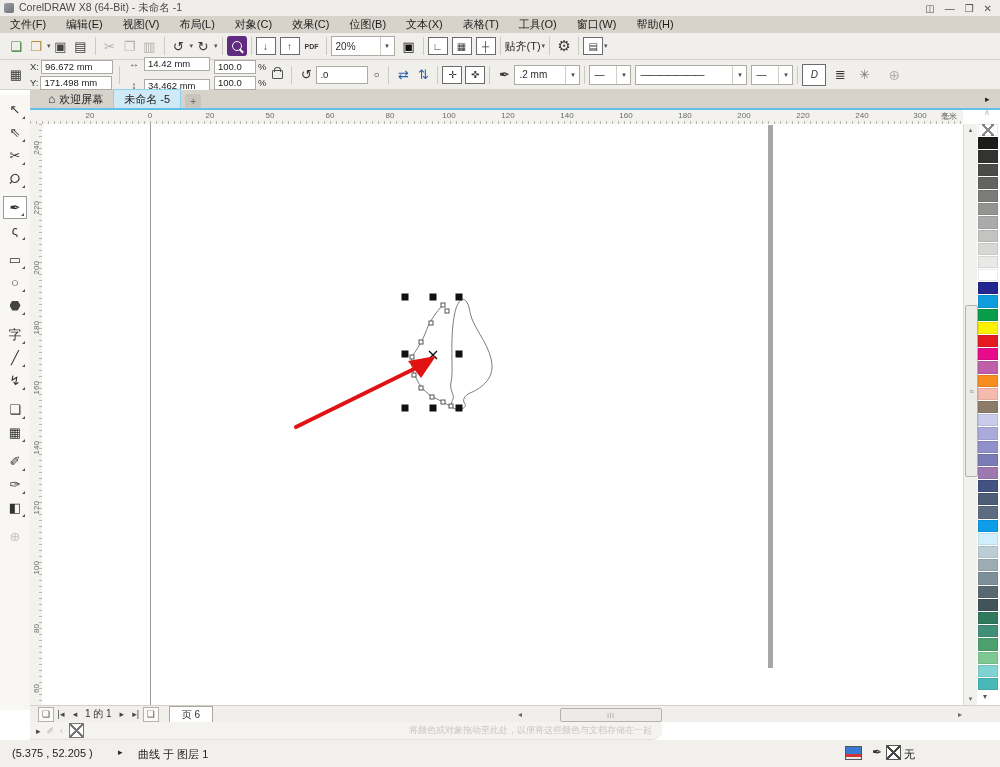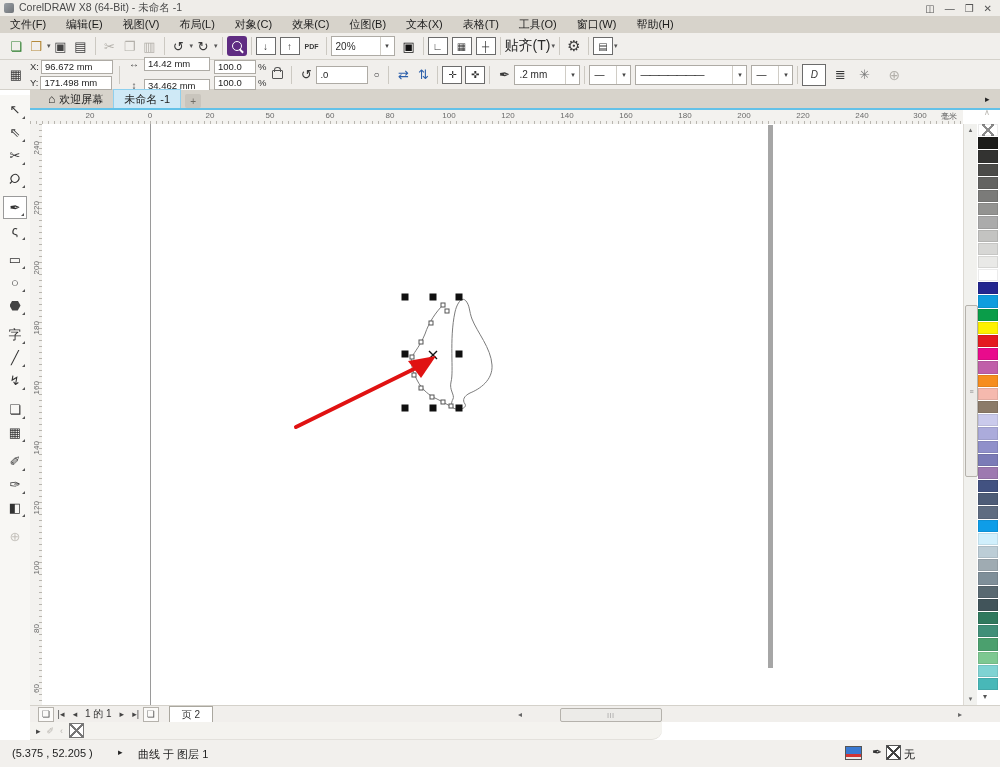--- a/index.html
+++ b/index.html
@@ -164,21 +164,21 @@
     <span class="combo" style="width:62px">
       <span class="cval" style="flex:1">20%</span>
       <span class="cbtn">▾</span>
     </span>
     <span class="tbicon" style="color:#111;margin-left:4px">▣</span>
     <span class="sep"></span>
     <span class="boxbtn">∟</span>
     <span class="boxbtn" style="margin-left:4px">▦</span>
     <span class="boxbtn" style="margin-left:4px">┼</span>
     <span class="sep"></span>
-    <span style="font-size:14px">贴齐(T)</span>
+    <span style="font-size:11px">贴齐(T)</span>
     <span class="dd">▾</span>
     <span class="sep"></span>
     <span class="tbicon" style="font-size:15px">⚙</span>
     <span class="sep"></span>
     <span class="boxbtn">▤</span>
     <span class="dd">▾</span>
   </div>
 
   <div class="abs" id="propbar">
     <span class="tbicon" style="margin-right:2px">▦</span>
@@ -249,21 +249,21 @@
     <span class="tbicon" style="margin-left:4px;color:#777">✳</span>
     <span class="tbicon gray" style="margin-left:10px;font-size:14px">⊕</span>
   </div>
 
   <div class="abs" id="tabbar">
     <div class="doc-tab" style="margin-left:8px">
       <span style="font-size:12px">⌂</span>
       <span>欢迎屏幕</span>
     </div>
     <div class="doc-tab active">
-      <span>未命名 -1</span>
+      <span>未命名 -5</span>
     </div>
     <div class="tab-plus">+</div>
   </div>
 
   <div class="abs" id="ruler-corner">↘</div>
   <div class="abs" id="hruler">
     <span id="hruler-unit">毫米</span>
   <span class="hlab" style="left: 60px;">20</span>
       <span class="hlab" style="left: 120px;">0</span>
       <span class="hlab" style="left: 180px;">20</span>
@@ -445,34 +445,35 @@
 
   <div class="abs" id="bottombar">
     <span class="navic navbox" style="margin-left:8px">❏</span>
     <span class="navic">|◂</span>
     <span class="navic">◂</span>
     <span style="margin:0 3px">1 的 1</span>
     <span class="navic">▸</span>
     <span class="navic">▸|</span>
     <span class="navic navbox">❏</span>
     <div id="page-tab">
-        <span>页 2</span>
+        <span>页 6</span>
       </div>
     <div id="hscroll">
       <span class="hs-arrow" style="left:0">◂</span>
       <div id="hthumb">|||</div>
       <span class="hs-arrow" style="right:0">▸</span>
     </div>
   </div>
 
   <div class="abs" id="draghint">
     <span class="ic">▸</span>
     <span class="ic dim">✐</span>
     <span class="ic dim">‹</span>
     <span id="nocolor-box"></span>
+    <span id="draghint-text">将颜色或对象拖动至此处，以便将这些颜色与文档存储在一起</span>
   </div>
 
   <div class="abs" id="statusbar">
     <span id="status-coords">(5.375 , 52.205 )</span>
     <span id="status-expand">▸</span>
     <span id="status-object">曲线 于 图层 1</span>
     <span id="fill-indicator"></span>
     <span id="outline-pen-ic">✒</span>
     <span id="outline-none-box"></span>
     <span id="outline-none-label">无</span>

